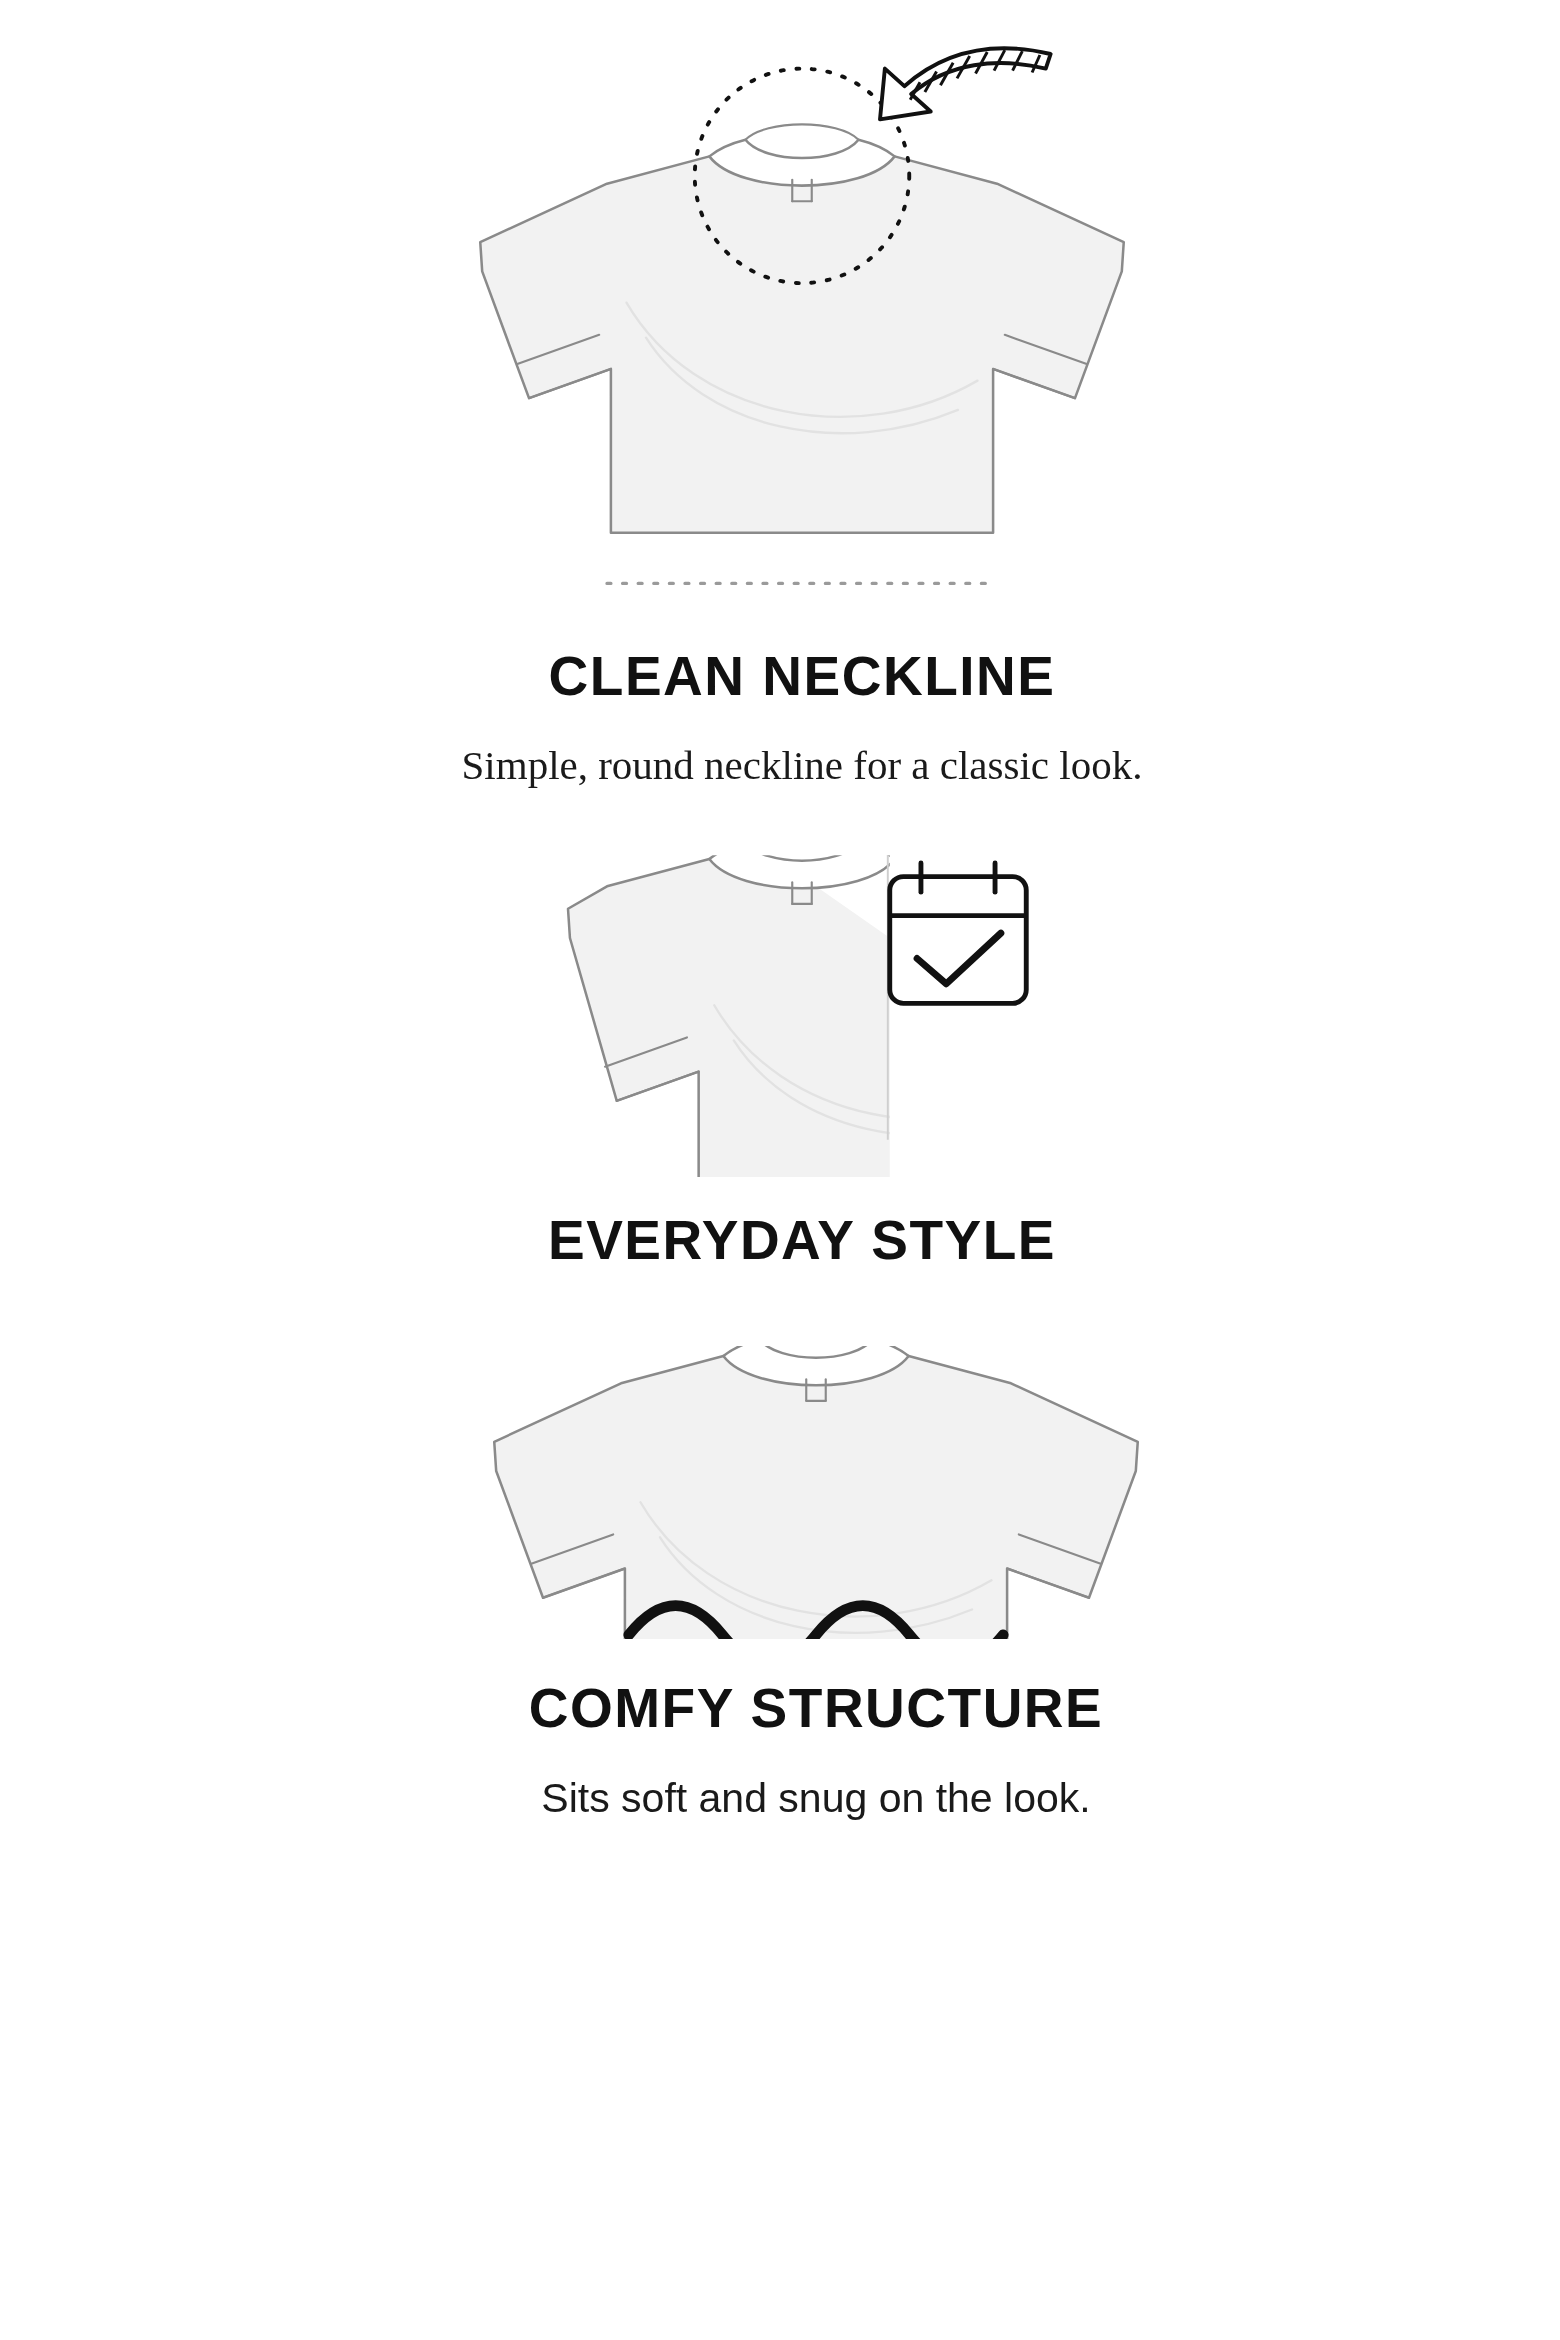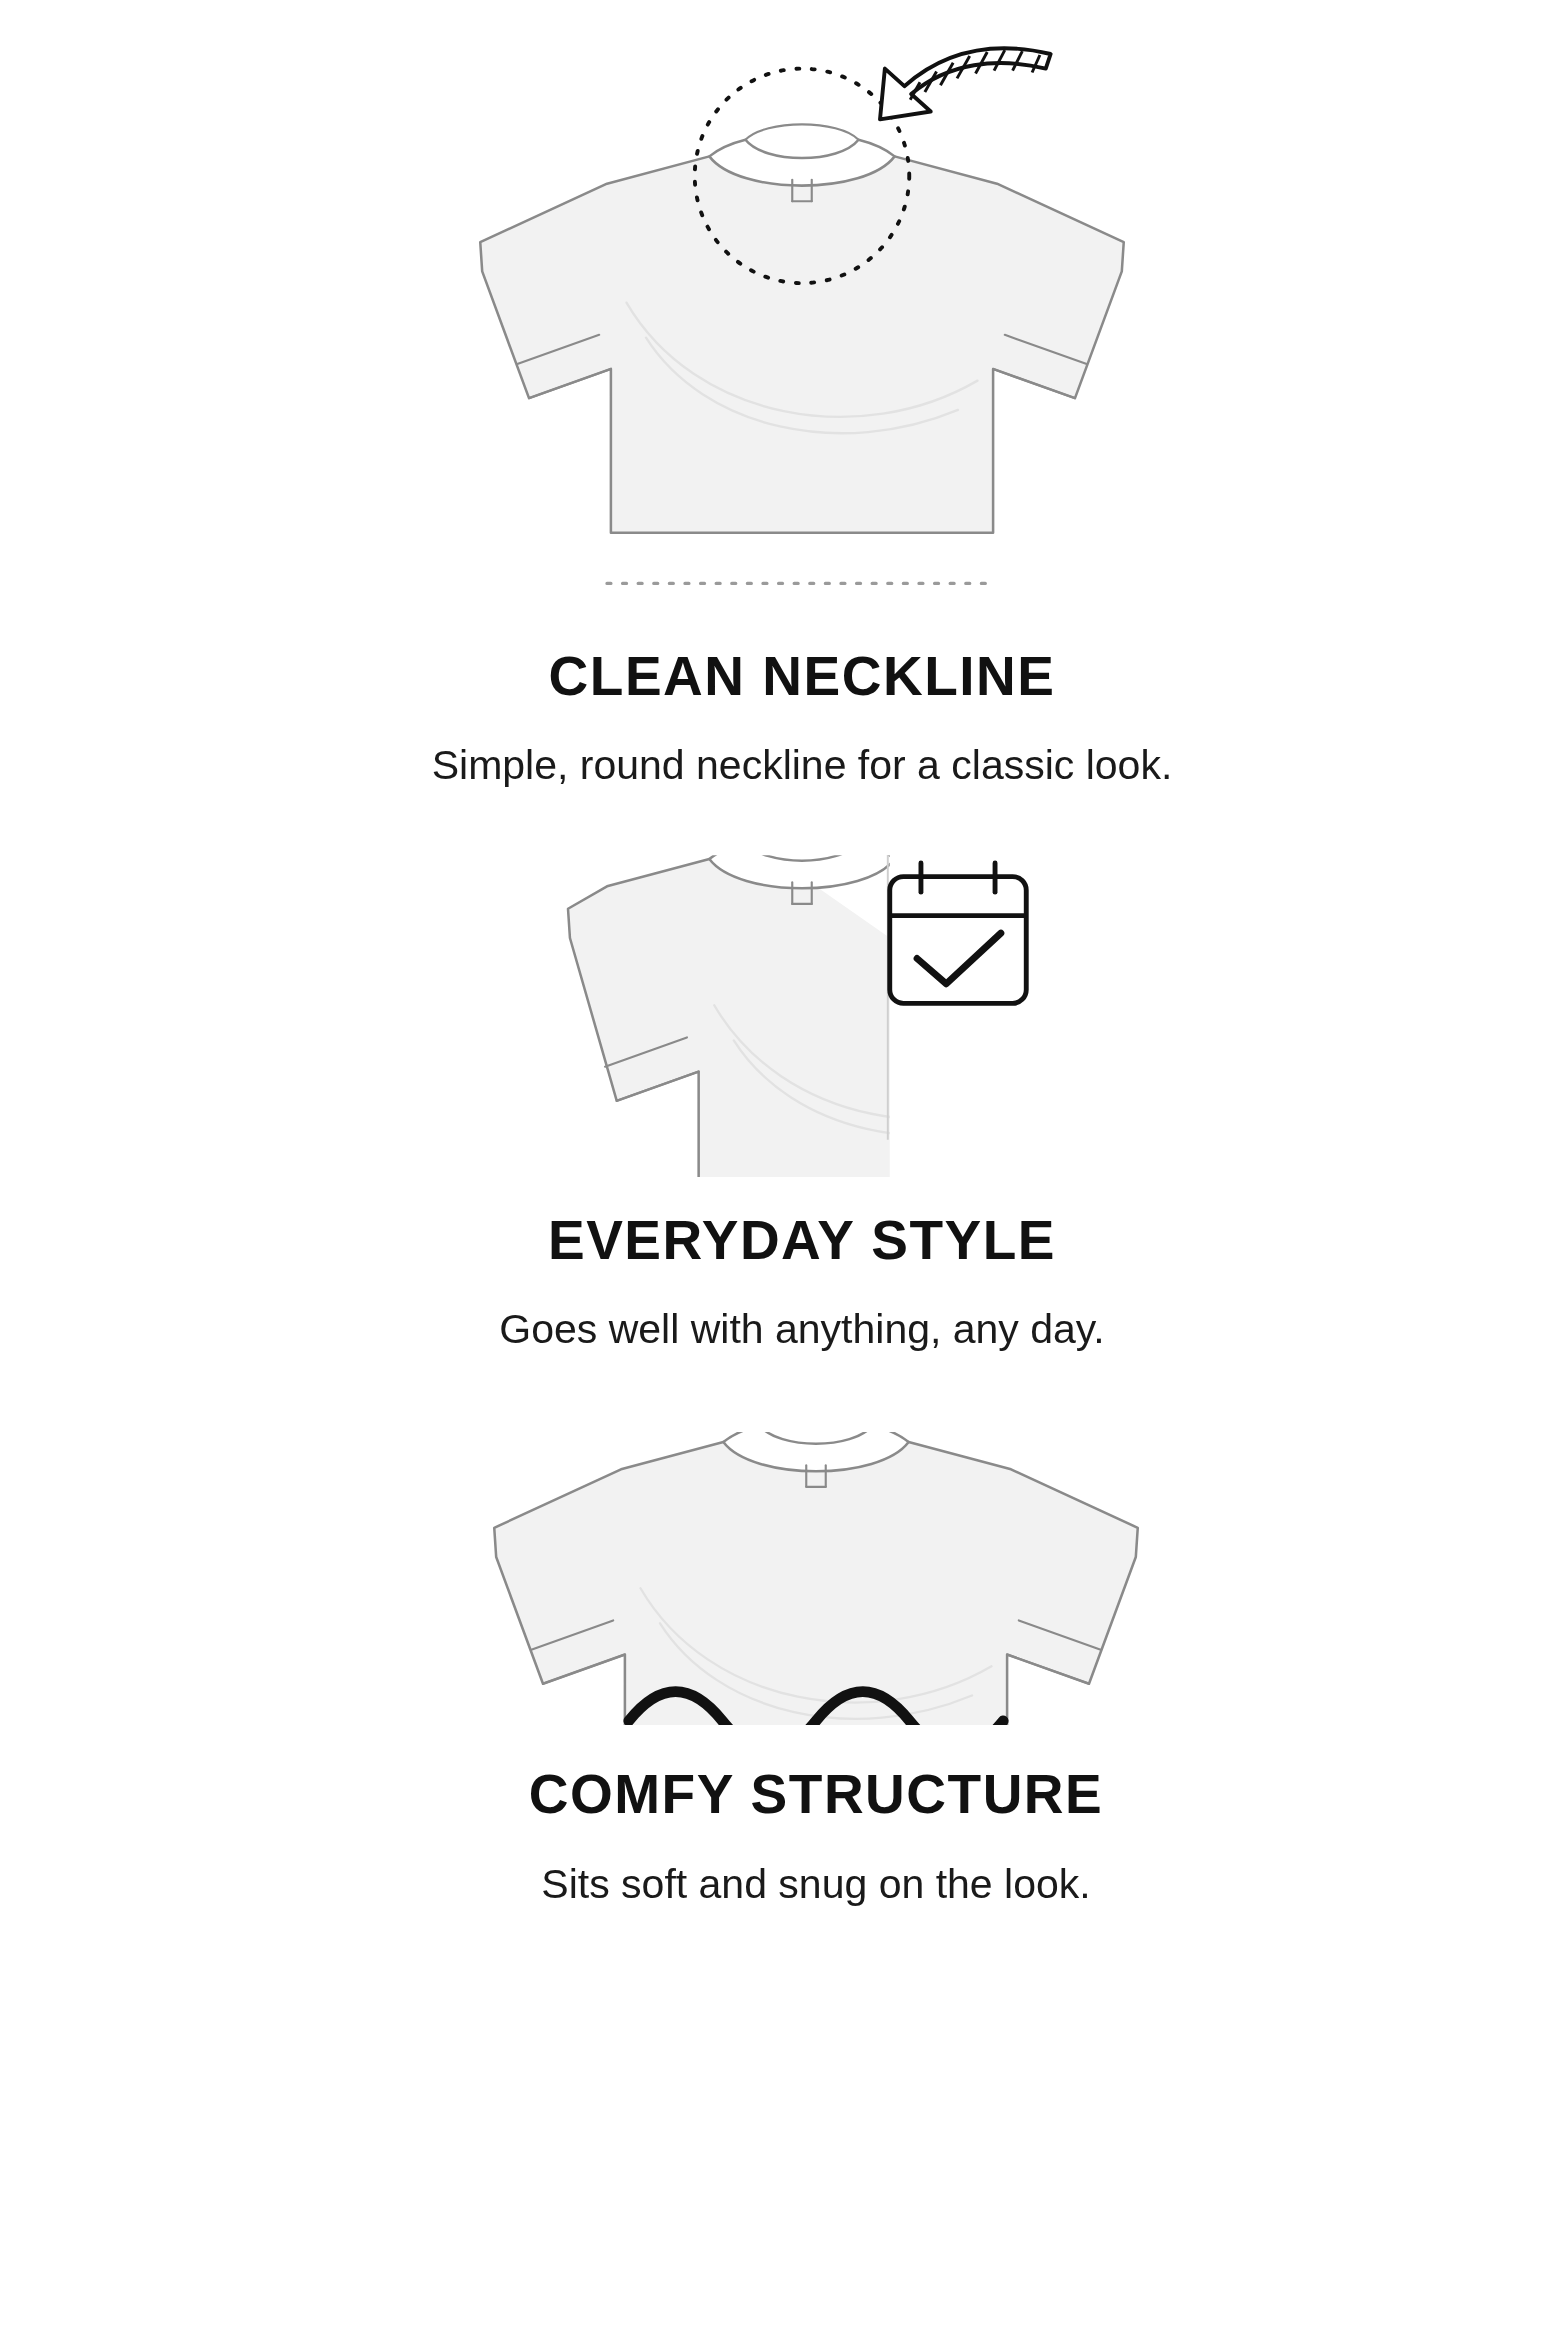--- a/index.html
+++ b/index.html
@@ -49,21 +49,21 @@
     font-size: 41px;
     font-weight: 400;
     color: #1a1a1a;
     text-align: center;
     margin: 0;
     line-height: 1.3;
   }
   
   #feature-1 { margin-top: 0px; }
   #feature-1 .feature-title { margin-top: 41px; }
-  #feature-1 .feature-desc { margin-top: 33px; }
+  #feature-1 .feature-desc { margin-top: 33px; font-family: Liberation Serif, serif; }
   
   #feature-2 { margin-top: 62px; justify-content: center; }
   #feature-2 .feature-title { margin-top: 33px; }
   #feature-2 .feature-desc { margin-top: 33px; }
   
   #feature-3 { margin-top: 76px; margin-left: 28px; }
   #feature-3 .feature-title { margin-top: 39px; }
   #feature-3 .feature-desc { margin-top: 33px; }
 </style>
 </head>
@@ -193,21 +193,20 @@
         <g>
           <rect x="890" y="22" width="140" height="130" rx="14" ry="14" fill="#ffffff" stroke="#111111" stroke-width="5"></rect>
           <line x1="890" y1="62" x2="1030" y2="62" stroke="#111111" stroke-width="5"></line>
           <line x1="922" y1="8" x2="922" y2="38" stroke="#111111" stroke-width="5" stroke-linecap="round"></line>
           <line x1="998" y1="8" x2="998" y2="38" stroke="#111111" stroke-width="5" stroke-linecap="round"></line>
           <path d="M918 106 L 948 132 L 1004 80" fill="none" stroke="#111111" stroke-width="7" stroke-linecap="round" stroke-linejoin="round"></path>
         </g>
       </svg>
     </div>
     <h2 class="feature-title">EVERYDAY STYLE</h2>
-    <p class="feature-desc">Goes well with anything, any day.</p>
   </section>
 
   <section class="feature" id="feature-3">
     <div class="feature-art">
       <svg width="1560" height="293" viewBox="0 0 1600 300">
         <g fill="#f2f2f2" stroke="#8a8a8a" stroke-width="2.6" stroke-linejoin="round" stroke-linecap="round">
           <path d="M800 28
                    C 760 28, 730 20, 705 10
                    L 600 38
                    L 470 98

